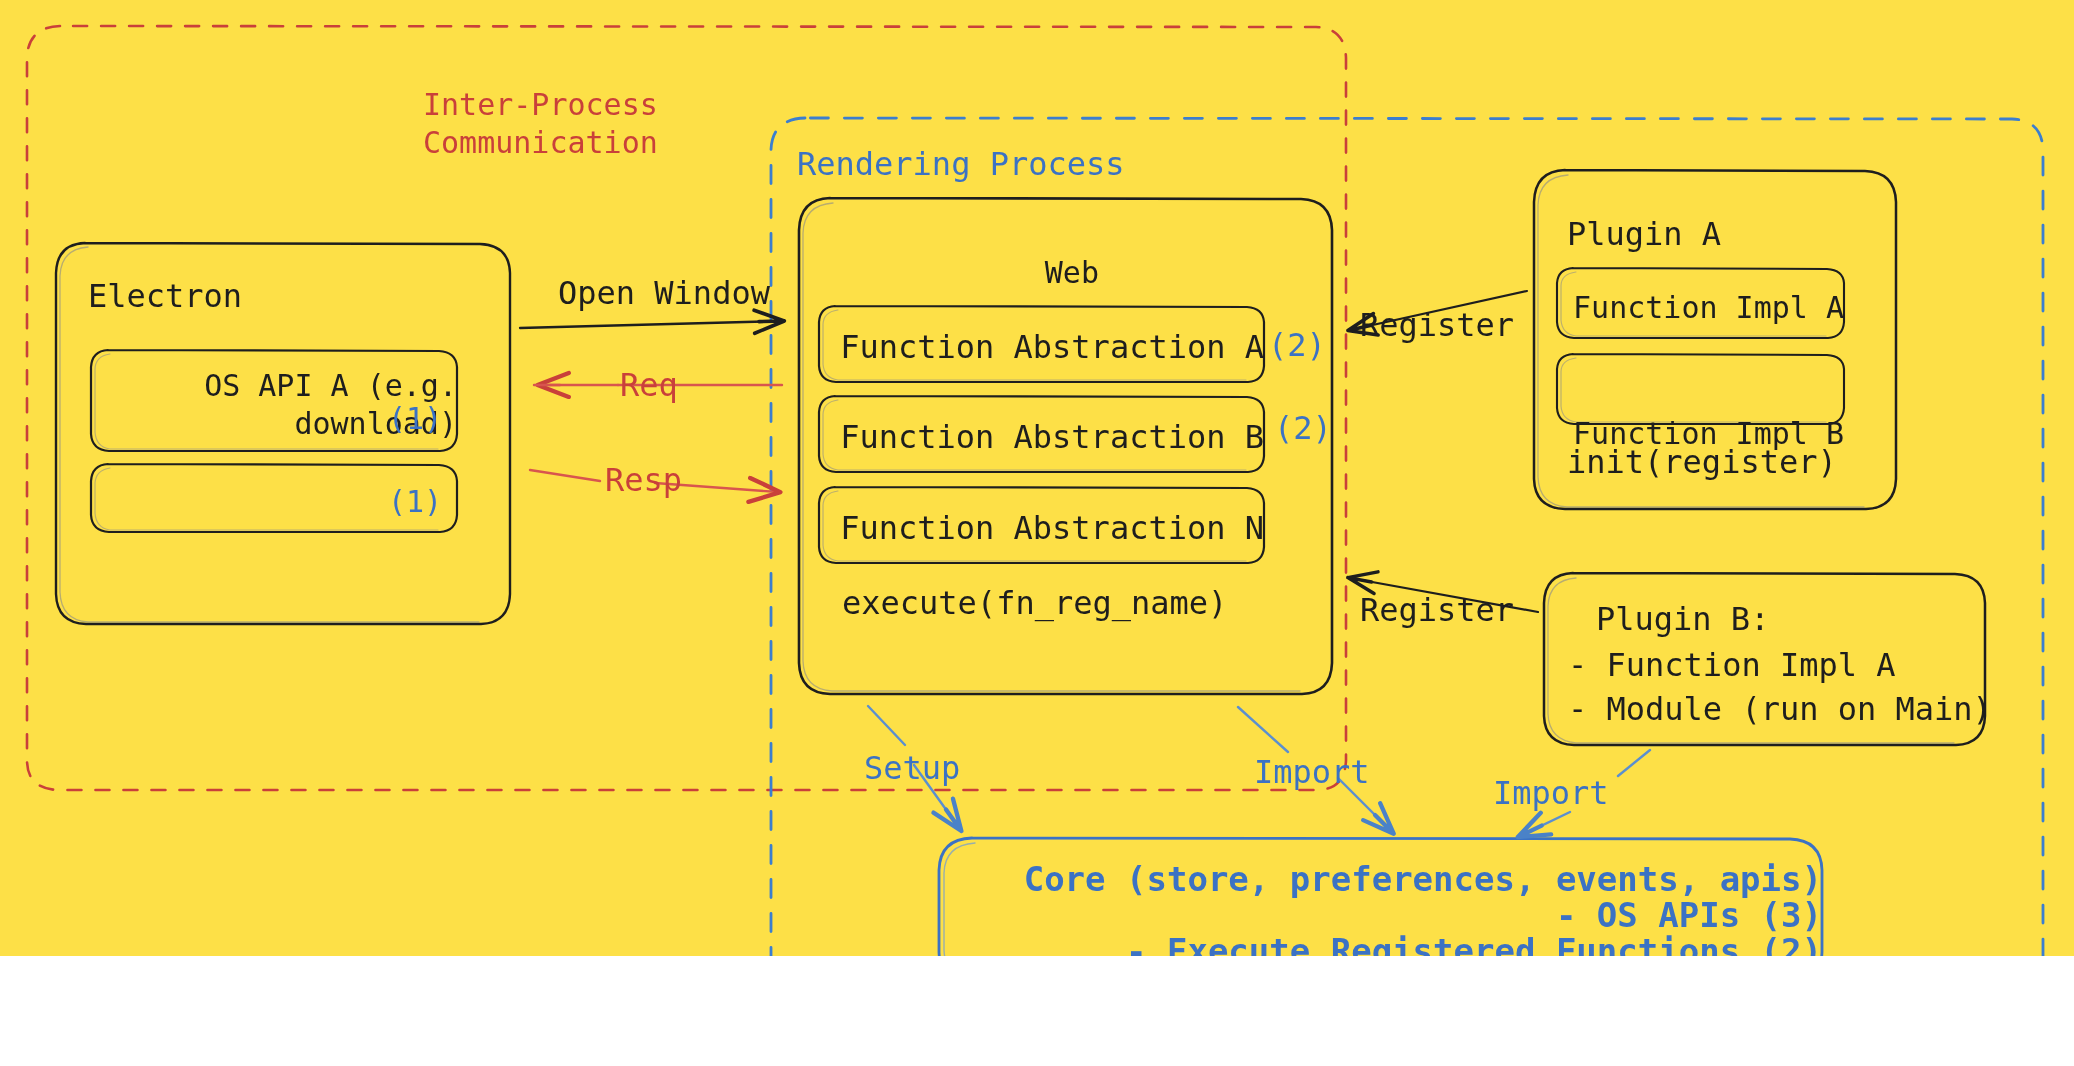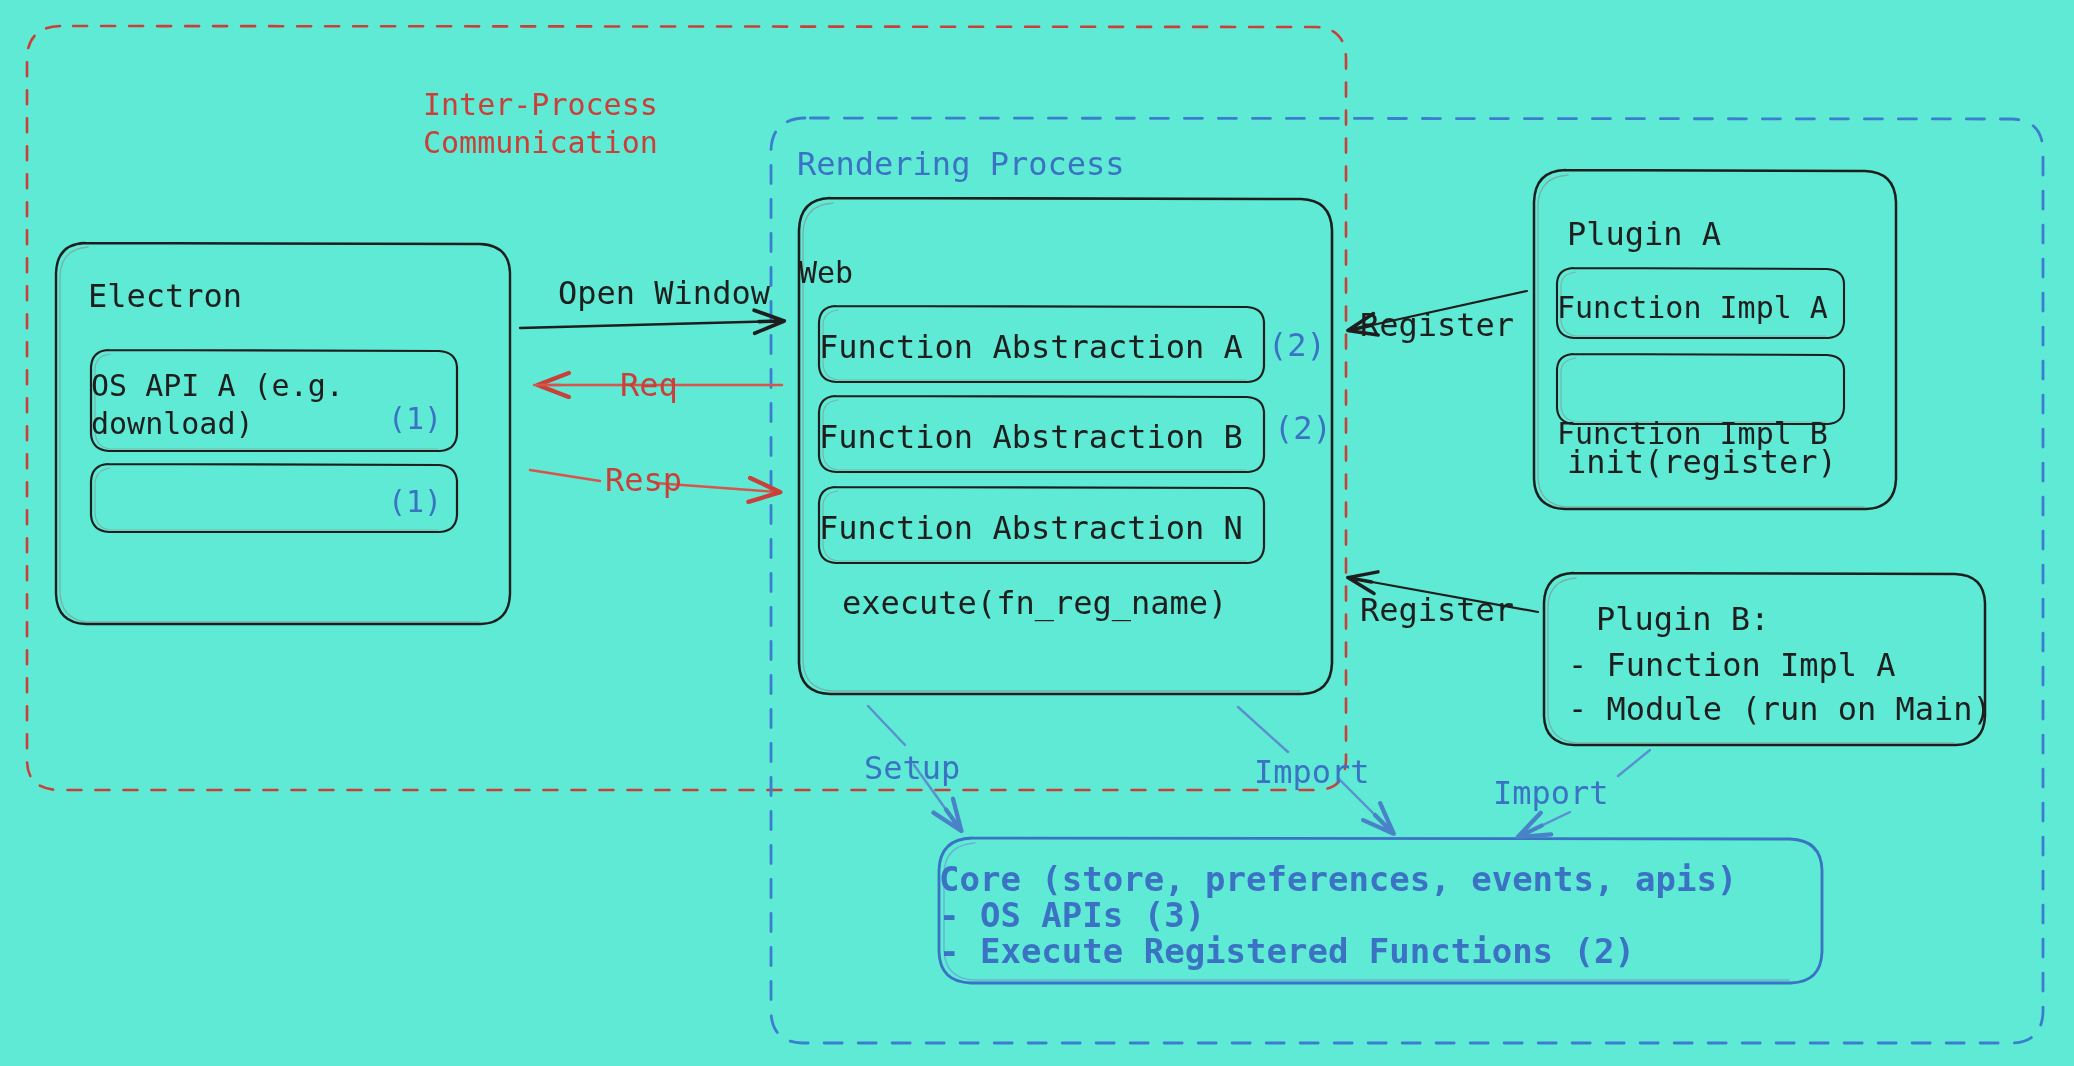--- a/index.html
+++ b/index.html
@@ -3,40 +3,40 @@
 <meta charset="utf-8">
 <style>
   html, body {
     margin: 0;
     padding: 0;
     background: #ffffff;
   }
   #stage {
     position: relative;
     width: 2074px;
-    height: 1066px;
-    background: #5eead4;
+    height: 956px;
+    background: #fde047;
     overflow: hidden;
     font-family: "DejaVu Sans Mono", "Liberation Mono", monospace;
   }
   svg#sketch {
     position: absolute;
     left: 0; top: 0;
     width: 2074px;
     height: 1066px;
     pointer-events: none;
   }
   .lbl {
     position: absolute;
     font-family: "DejaVu Sans Mono", "Liberation Mono", monospace;
     white-space: pre;
     line-height: 1.25;
     color: #1e1e1e;
   }
-  .center { text-align: left; }
+  .center { text-align: right; }
   .red  { color: #c9403a; }
   .blue { color: #3b72c4; }
   .bluebold { color: #3b72c4; font-weight: bold; }
   .t30 { font-size: 30px; }
   .t32 { font-size: 32px; }
   .t34 { font-size: 34px; }
 </style>
 </head>
 <body>
 

